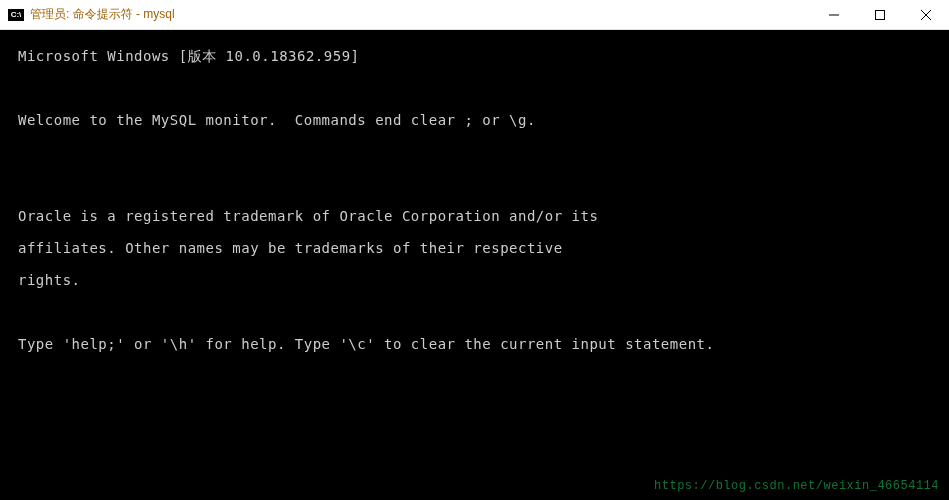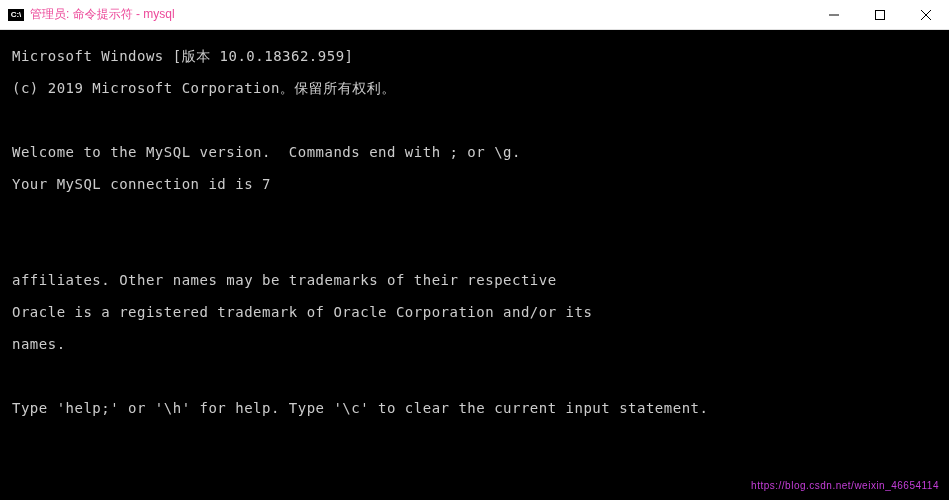--- a/index.html
+++ b/index.html
@@ -28,58 +28,58 @@
       align-items: center;
       justify-content: center;
       color: #fff;
       font-size: 8px;
       font-family: sans-serif;
       font-weight: bold;
     }
     .titlebar-text {
       font-family: "Microsoft YaHei", sans-serif;
       font-size: 12px;
-      color: #ec4899;
+      color: #a16207;
       flex: 1;
     }
     .window-controls {
       display: flex;
       height: 100%;
     }
     .win-btn {
       width: 46px;
       height: 100%;
       display: flex;
       align-items: center;
       justify-content: center;
       font-family: sans-serif;
       font-size: 12px;
       color: #000;
     }
     .win-btn svg { display: block; }
     .terminal {
       background: #000000;
       height: calc(100% - 30px);
-      padding: 2px 12px;
+      padding: 2px 18px;
       font-size: 14px;
       line-height: 16px;
       color: #cccccc;
       white-space: pre;
       font-family: "NSimSun", "SimSun", "Consolas", monospace;
       letter-spacing: 0.5px;
       position: relative;
     }
     .terminal-line { min-height: 16px; }
     .watermark {
       position: absolute;
       right: 10px;
       bottom: 6px;
-      color: #d946ef;
-      font-family: Liberation Sans, sans-serif;
-      font-size: 10px;
+      color: #15803d;
+      font-family: Liberation Mono, monospace;
+      font-size: 12px;
       opacity: 0.9;
     }
   </style>
 </head>
 <body>
 
 <div class="titlebar">
   <span class="titlebar-icon">C:\</span>
   <span class="titlebar-text">管理员: 命令提示符 - mysql</span>
   <div class="window-controls">
@@ -97,29 +97,27 @@
       <svg width="10" height="10" viewBox="0 0 10 10">
           <line x1="0" y1="0" x2="10" y2="10" stroke="#000" stroke-width="1"></line>
           <line x1="10" y1="0" x2="0" y2="10" stroke="#000" stroke-width="1"></line>
         </svg>
     </div>
   </div>
 </div>
 
 <div class="terminal">
 <div class="terminal-line">Microsoft Windows [版本 10.0.18362.959]</div>
-<div class="terminal-line">(c) 2019 Microsoft Corporation。保留所有权利。</div>
 <div class="terminal-line"></div>
-<div class="terminal-line">Welcome to the MySQL version.  Commands end with ; or \g.</div>
-<div class="terminal-line">Your MySQL connection id is 7</div>
+<div class="terminal-line">Welcome to the MySQL monitor.  Commands end clear ; or \g.</div>
 <div class="terminal-line"></div>
 <div class="terminal-line"></div>
+<div class="terminal-line">Oracle is a registered trademark of Oracle Corporation and/or its</div>
 <div class="terminal-line">affiliates. Other names may be trademarks of their respective</div>
-<div class="terminal-line">Oracle is a registered trademark of Oracle Corporation and/or its</div>
-<div class="terminal-line">names.</div>
+<div class="terminal-line">rights.</div>
 <div class="terminal-line"></div>
 <div class="terminal-line">Type 'help;' or '\h' for help. Type '\c' to clear the current input statement.</div>
 
 
 
 
 
 
 
 

